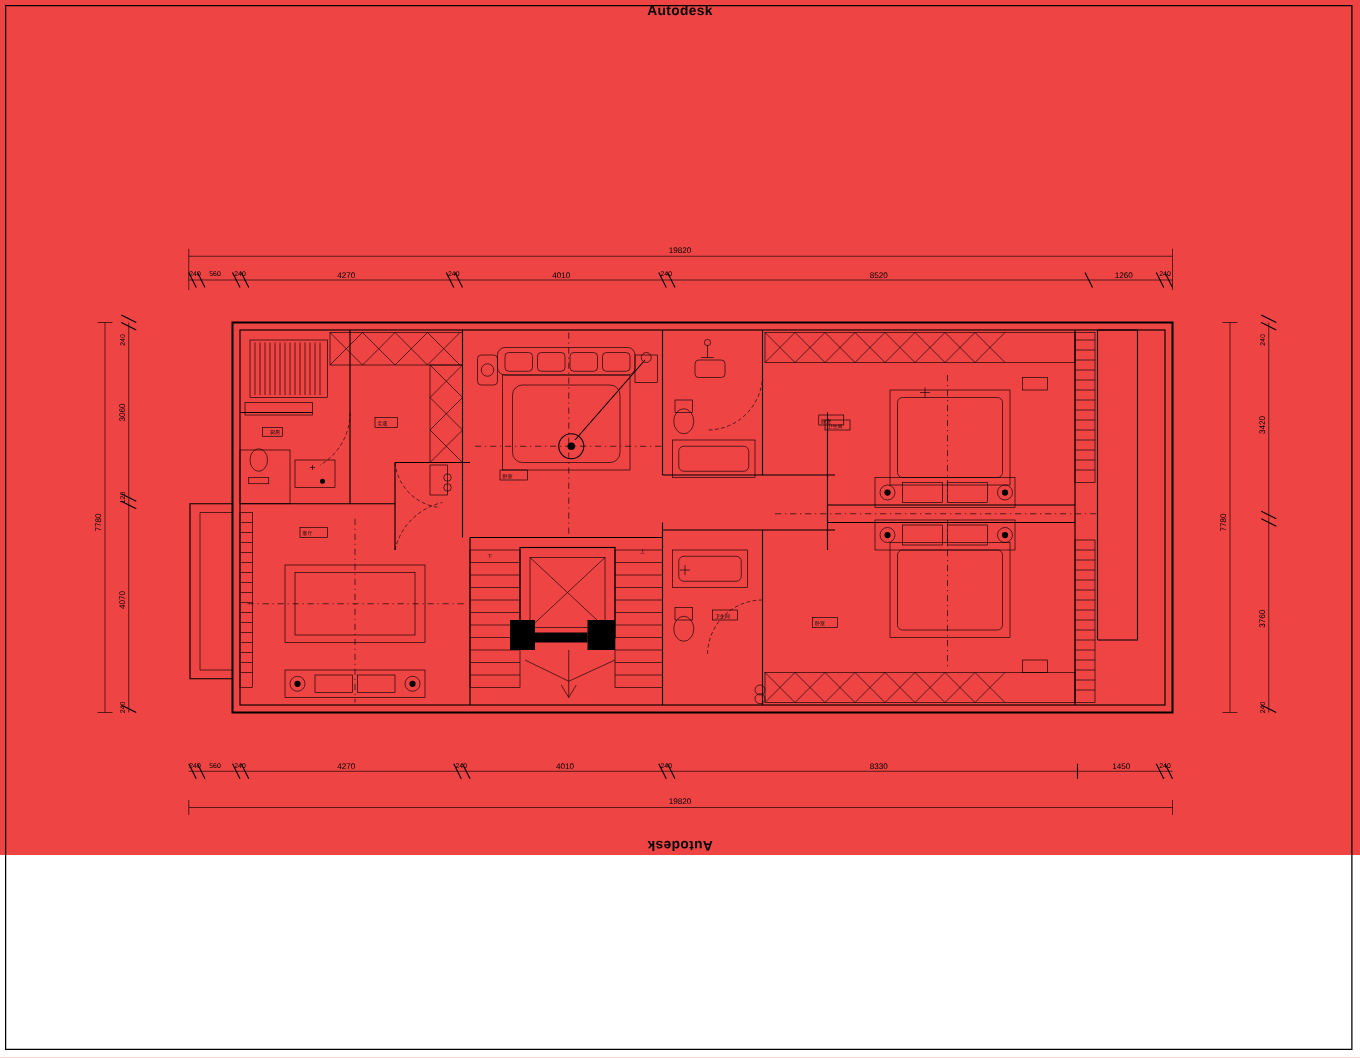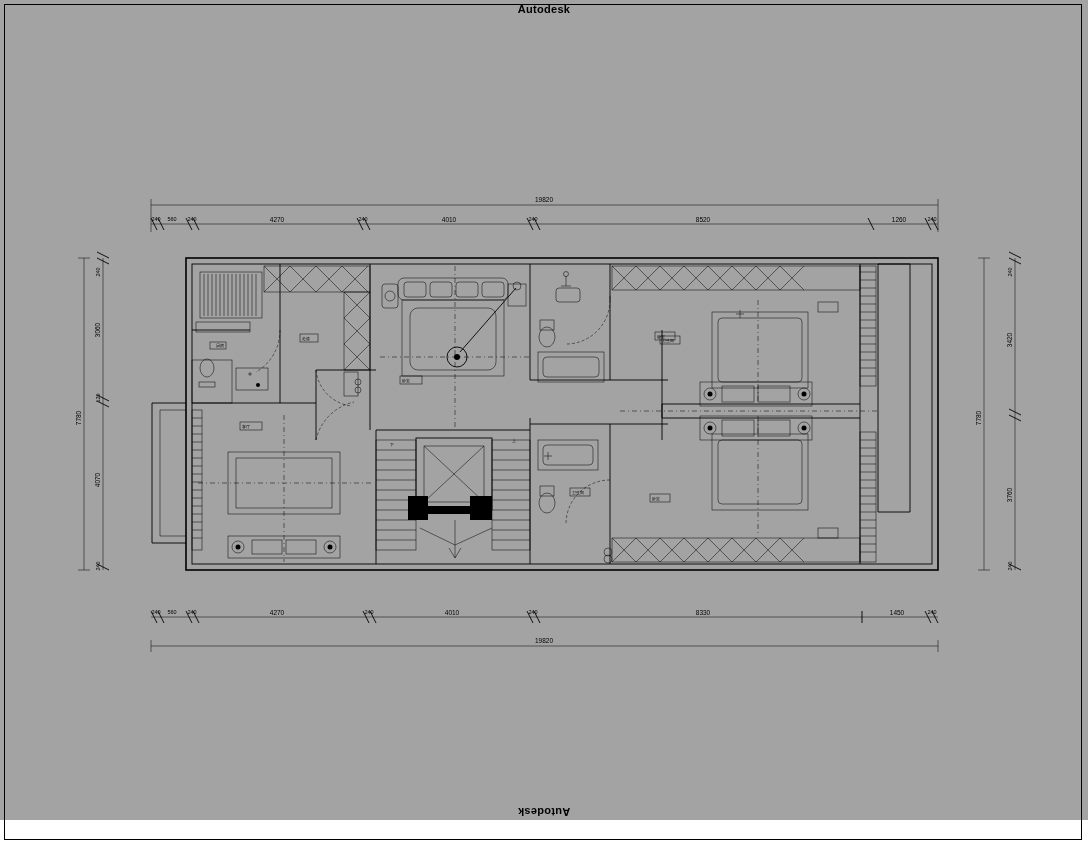--- a/index.html
+++ b/index.html
@@ -10,22 +10,22 @@
   body {
     width: 1088px;
     height: 846px;
     font-family: "Liberation Sans", sans-serif;
     color: #000000;
     overflow: hidden;
   }
   #sheet {
     position: relative;
     width: 1088px;
-    height: 820px;
-    background: #a3a3a3;
+    height: 684px;
+    background: #ef4444;
   }
   .frame {
     position: absolute;
     left: 4px;
     top: 4px;
     width: 1078px;
     height: 836px;
     border: 1px solid #000;
     box-sizing: border-box;
   }

